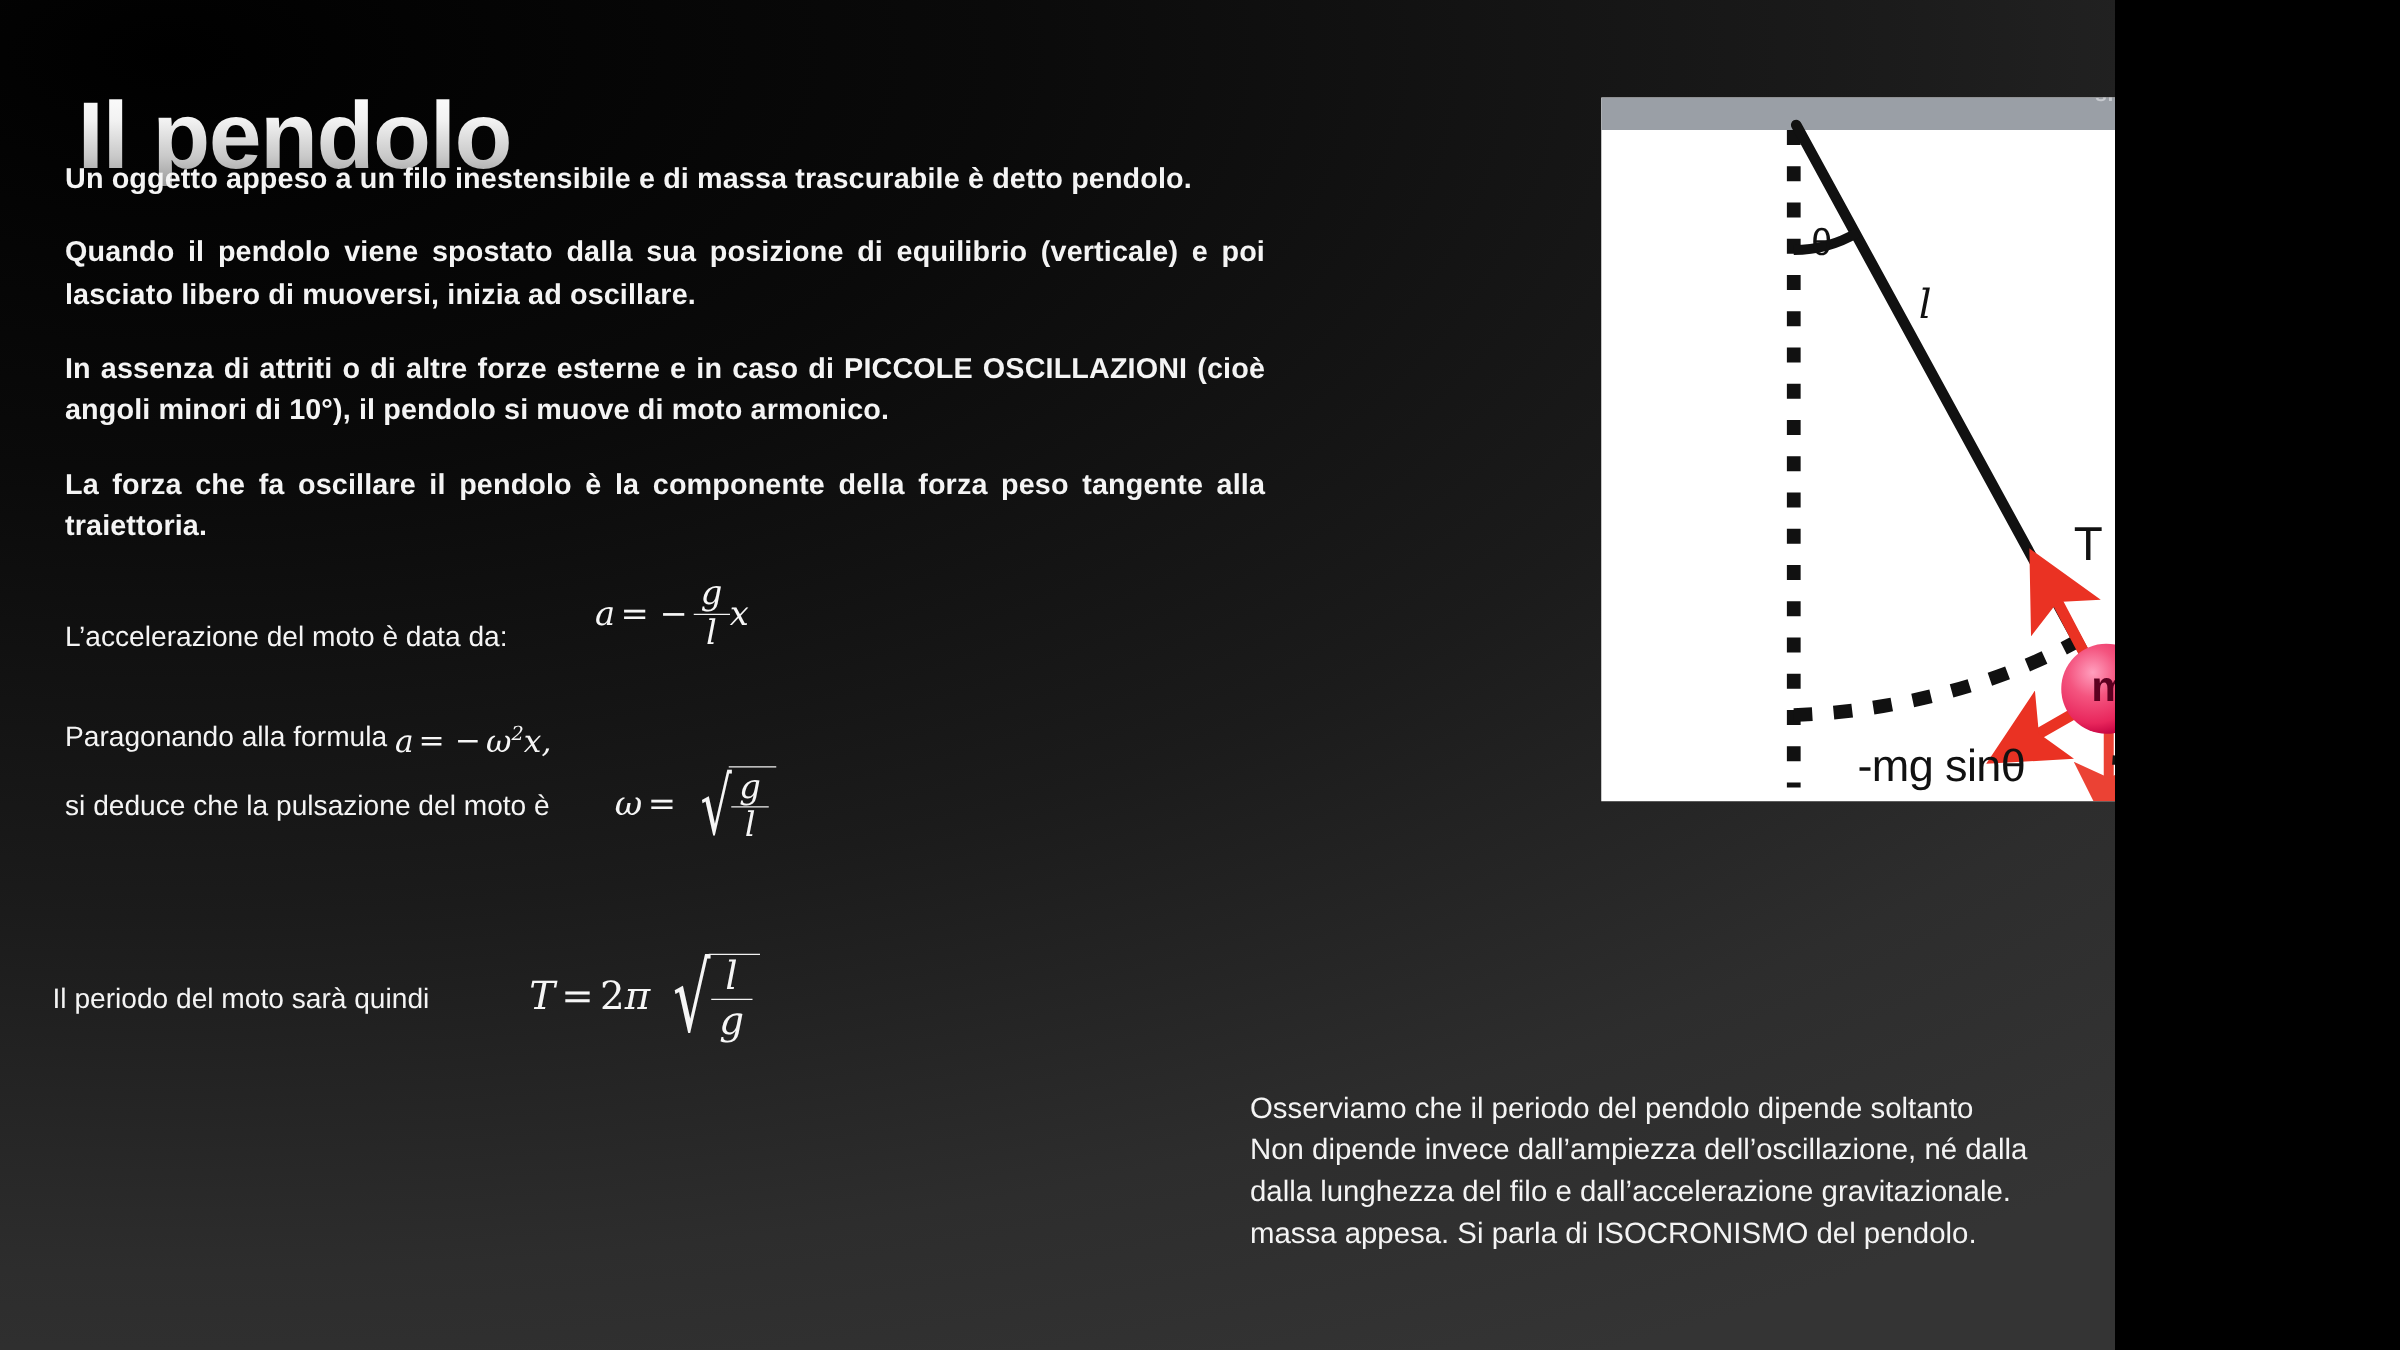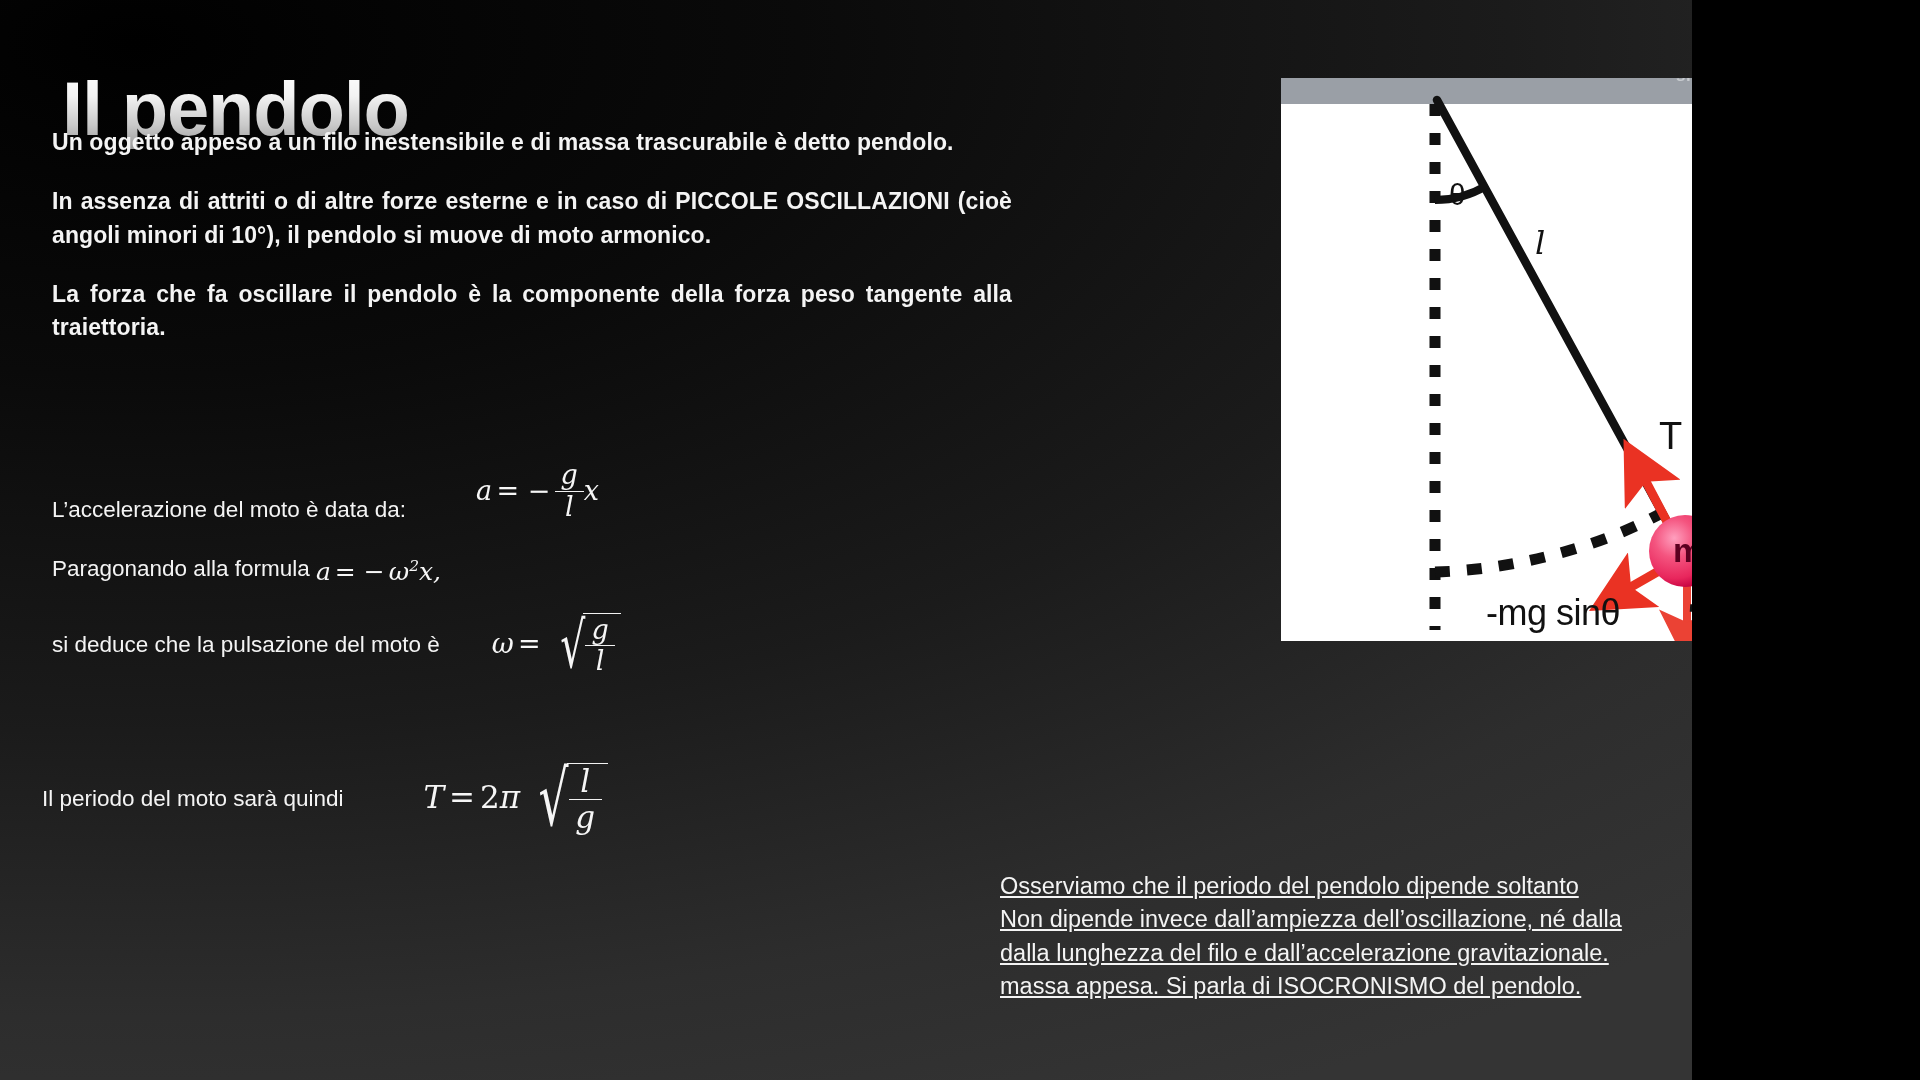--- a/index.html
+++ b/index.html
@@ -105,42 +105,41 @@
   .eq-label {
     color: #f4f4f4;
     font-size: 22.5px;
     font-weight: 400;
   }
 
   #row-accel { position: absolute; left: 52px; top: 463px; width: 960px; display: flex; align-items: flex-end; }
   #row-accel .eq-label { }
   #row-accel .math { font-size: 27px; margin-left: 70px; }
 
-  #row-parag { position: absolute; left: 52px; top: 556px; }
+  #row-parag { position: absolute; left: 52px; top: 577px; }
   #row-parag .eq-label { display: inline; }
   #row-parag .math { font-size: 25px; }
 
   #row-omega { position: absolute; left: 52px; top: 608px; display: flex; align-items: center; }
   #row-omega .math { font-size: 27px; margin-left: 52px; }
 
   #row-periodo { position: absolute; left: 42px; top: 755px; display: flex; align-items: center; }
   #row-periodo .eq-label { font-size: 22.5px; }
   #row-periodo .math { font-size: 31px; margin-left: 80px; }
 
   
   #right-note {
     position: absolute;
     left: 1000px;
     top: 870px;
     width: 910px;
     color: #f4f4f4;
     font-size: 23.5px;
     line-height: 1.42;
     text-align: justify;
-    text-decoration: underline;
   }
   #right-note .j { text-align: justify; }
   #right-note .l { text-align: left; }
 
   
   #figure {
     position: absolute;
     left: 1281px;
     top: 78px;
     width: 557px;
@@ -173,20 +172,21 @@
 </style>
 </head>
 <body>
 
 <div id="slide">
 
   <h1 id="title">Il pendolo</h1>
 
   <div id="left-col">
     <p class="para">Un oggetto appeso a un filo inestensibile e di massa trascurabile è detto pendolo.</p>
+    <p class="para">Quando il pendolo viene spostato dalla sua posizione di equilibrio (verticale) e poi lasciato libero di muoversi, inizia ad oscillare.</p>
     <p class="para">In assenza di attriti o di altre forze esterne e in caso di PICCOLE OSCILLAZIONI (cioè angoli minori di 10°), il pendolo si muove di moto armonico.</p>
     <p class="para tight">La forza che fa oscillare il pendolo è la componente della forza peso tangente alla traiettoria.</p>
   </div>
 
   <div id="row-accel">
     <span class="eq-label">L’accelerazione del moto è data da:</span>
     <span class="math">
       <span class="mvar">a</span><span class="mop">=</span><span class="mop">−</span><span class="frac"><span class="num">g</span><span class="den">l</span></span><span class="mvar">x</span>
     </span>
   </div>

